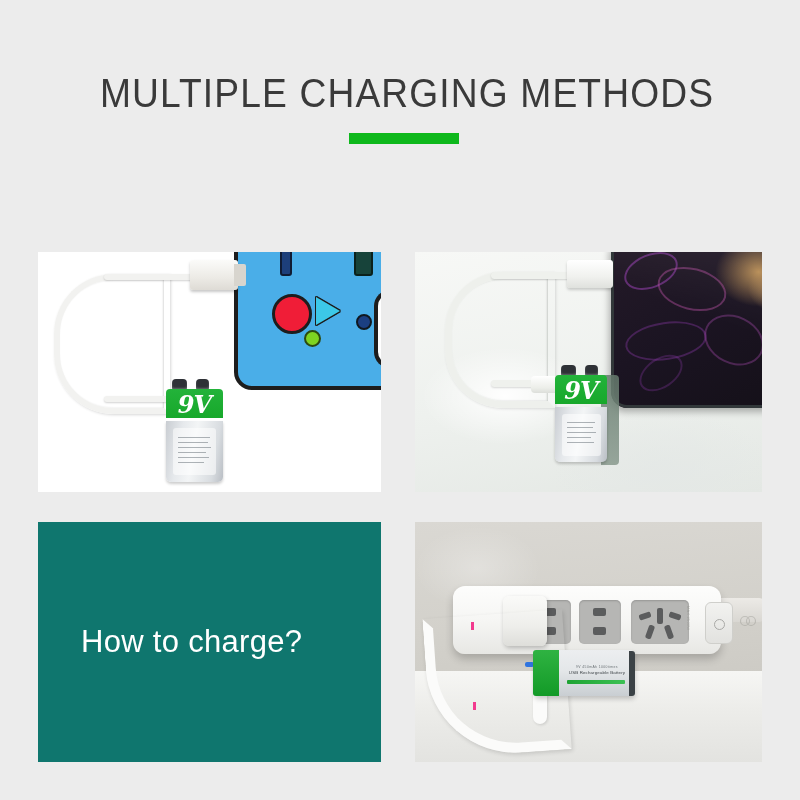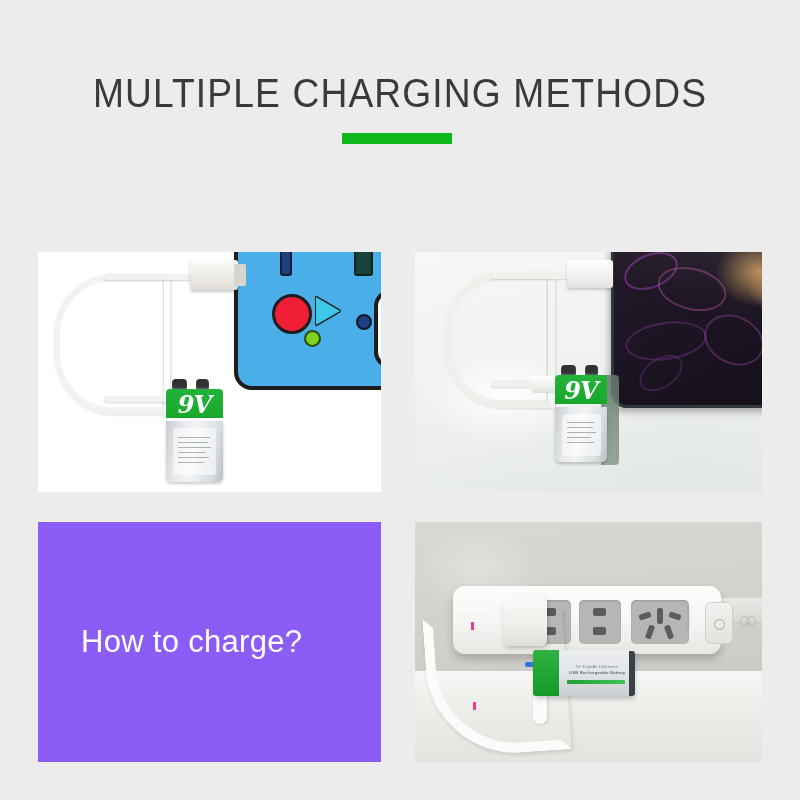--- a/index.html
+++ b/index.html
@@ -11,21 +11,21 @@
     height: 800px;
     background: #ececec;
     font-family: "Liberation Sans", sans-serif;
     overflow: hidden;
     position: relative;
   }
 
   
   .header {
     position: absolute;
-    top: 0; left: 0;
+    top: 0; left: 7px;
     width: 655px;
     height: 230px;
   }
   .page-title {
     position: absolute;
     top: 70px;
     left: 0;
     width: 800px;
     text-align: center;
     font-size: 40px;
@@ -363,21 +363,21 @@
   .batt2-shadow {
     position: absolute;
     left: 46px; top: 10px;
     width: 18px; height: 90px;
     background: linear-gradient(180deg,#657a6d 0%,#88998d 100%);
     border-radius: 0 4px 4px 0;
     opacity: .85;
   }
 
   
-  .p3 { background: #8b5cf6; }
+  .p3 { background: #0f766e; }
   .howto-text {
     position: absolute;
     left: 43px;
     top: 0;
     height: 240px;
     display: flex;
     align-items: center;
     color: #ffffff;
     font-size: 31px;
     font-weight: 400;

